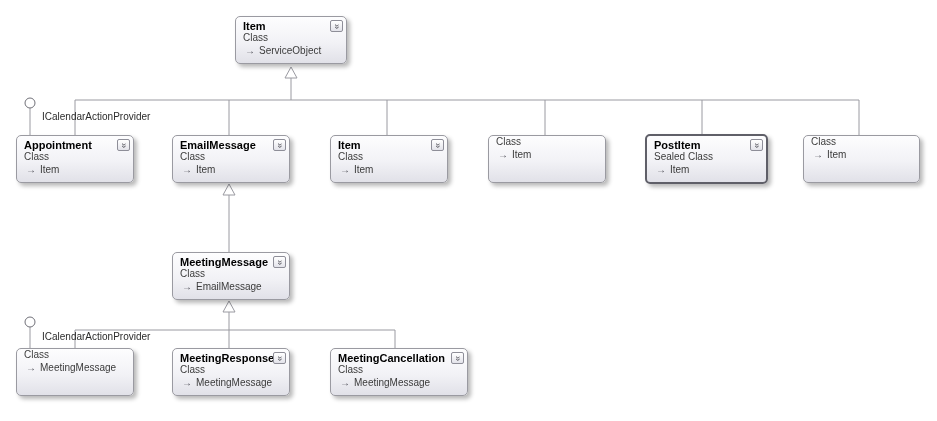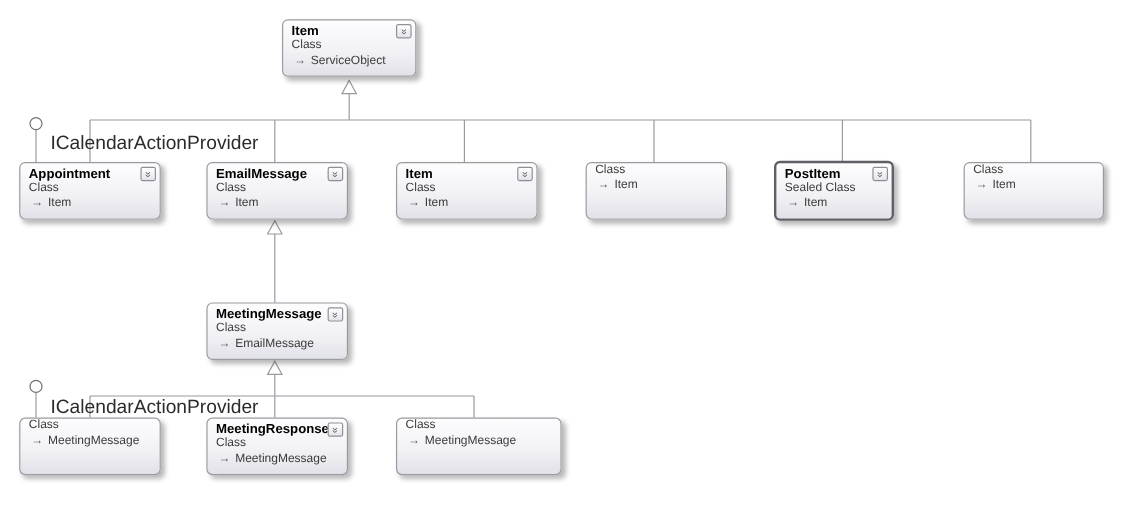--- a/index.html
+++ b/index.html
@@ -50,21 +50,21 @@
   .node-base{
     font-size:10px;color:#3b3b3b;
     padding:1px 7px 0 9px;line-height:12px;
     white-space:nowrap;overflow:hidden;
   }
   .derive-arrow{
     color:#55555e;font-weight:bold;margin-right:4px;font-size:10px;
   }
   .iface-label{
     position:absolute;
-    font-size:16px;color:#2b2b2b;
+    font-size:10px;color:#2b2b2b;
     white-space:nowrap;
   }
 </style>
 </head>
 <body>
 
 <div class="canvas">
 
   <svg class="wires" width="937" height="421" viewBox="0 0 937 421" fill="none" stroke="#9a9aa1" stroke-width="1">
 
@@ -142,21 +142,21 @@
     </div>
     <div class="node-kind">Class</div>
     <div class="node-base"><span class="derive-arrow">→</span><span>Item</span></div>
   </div>
 
   <div class="node" style="left:488px;top:135px;width:118px">
     <div class="node-kind">Class</div>
     <div class="node-base"><span class="derive-arrow">→</span><span>Item</span></div>
   </div>
 
-  <div class="node sealed" style="left:645px;top:134px;width:100px;height:50px">
+  <div class="node sealed" style="left:645px;top:134px;width:123px;height:50px">
     <div class="node-head">
       <span class="node-title">PostItem</span>
       <span class="chevron"><span>»</span></span>
     </div>
     <div class="node-kind">Sealed Class</div>
     <div class="node-base"><span class="derive-arrow">→</span><span>Item</span></div>
   </div>
 
   <div class="node" style="left:803px;top:135px;width:117px">
     <div class="node-kind">Class</div>
@@ -180,17 +180,21 @@
   <div class="node" style="left:172px;top:348px;width:118px">
     <div class="node-head">
       <span class="node-title">MeetingResponse</span>
       <span class="chevron"><span>»</span></span>
     </div>
     <div class="node-kind">Class</div>
     <div class="node-base"><span class="derive-arrow">→</span><span>MeetingMessage</span></div>
   </div>
 
   <div class="node" style="left:330px;top:348px;width:138px">
+    <div class="node-head">
+      <span class="node-title">MeetingCancellation</span>
+      <span class="chevron"><span>»</span></span>
+    </div>
     <div class="node-kind">Class</div>
     <div class="node-base"><span class="derive-arrow">→</span><span>MeetingMessage</span></div>
   </div>
 
 </div>
 
 </body></html>

